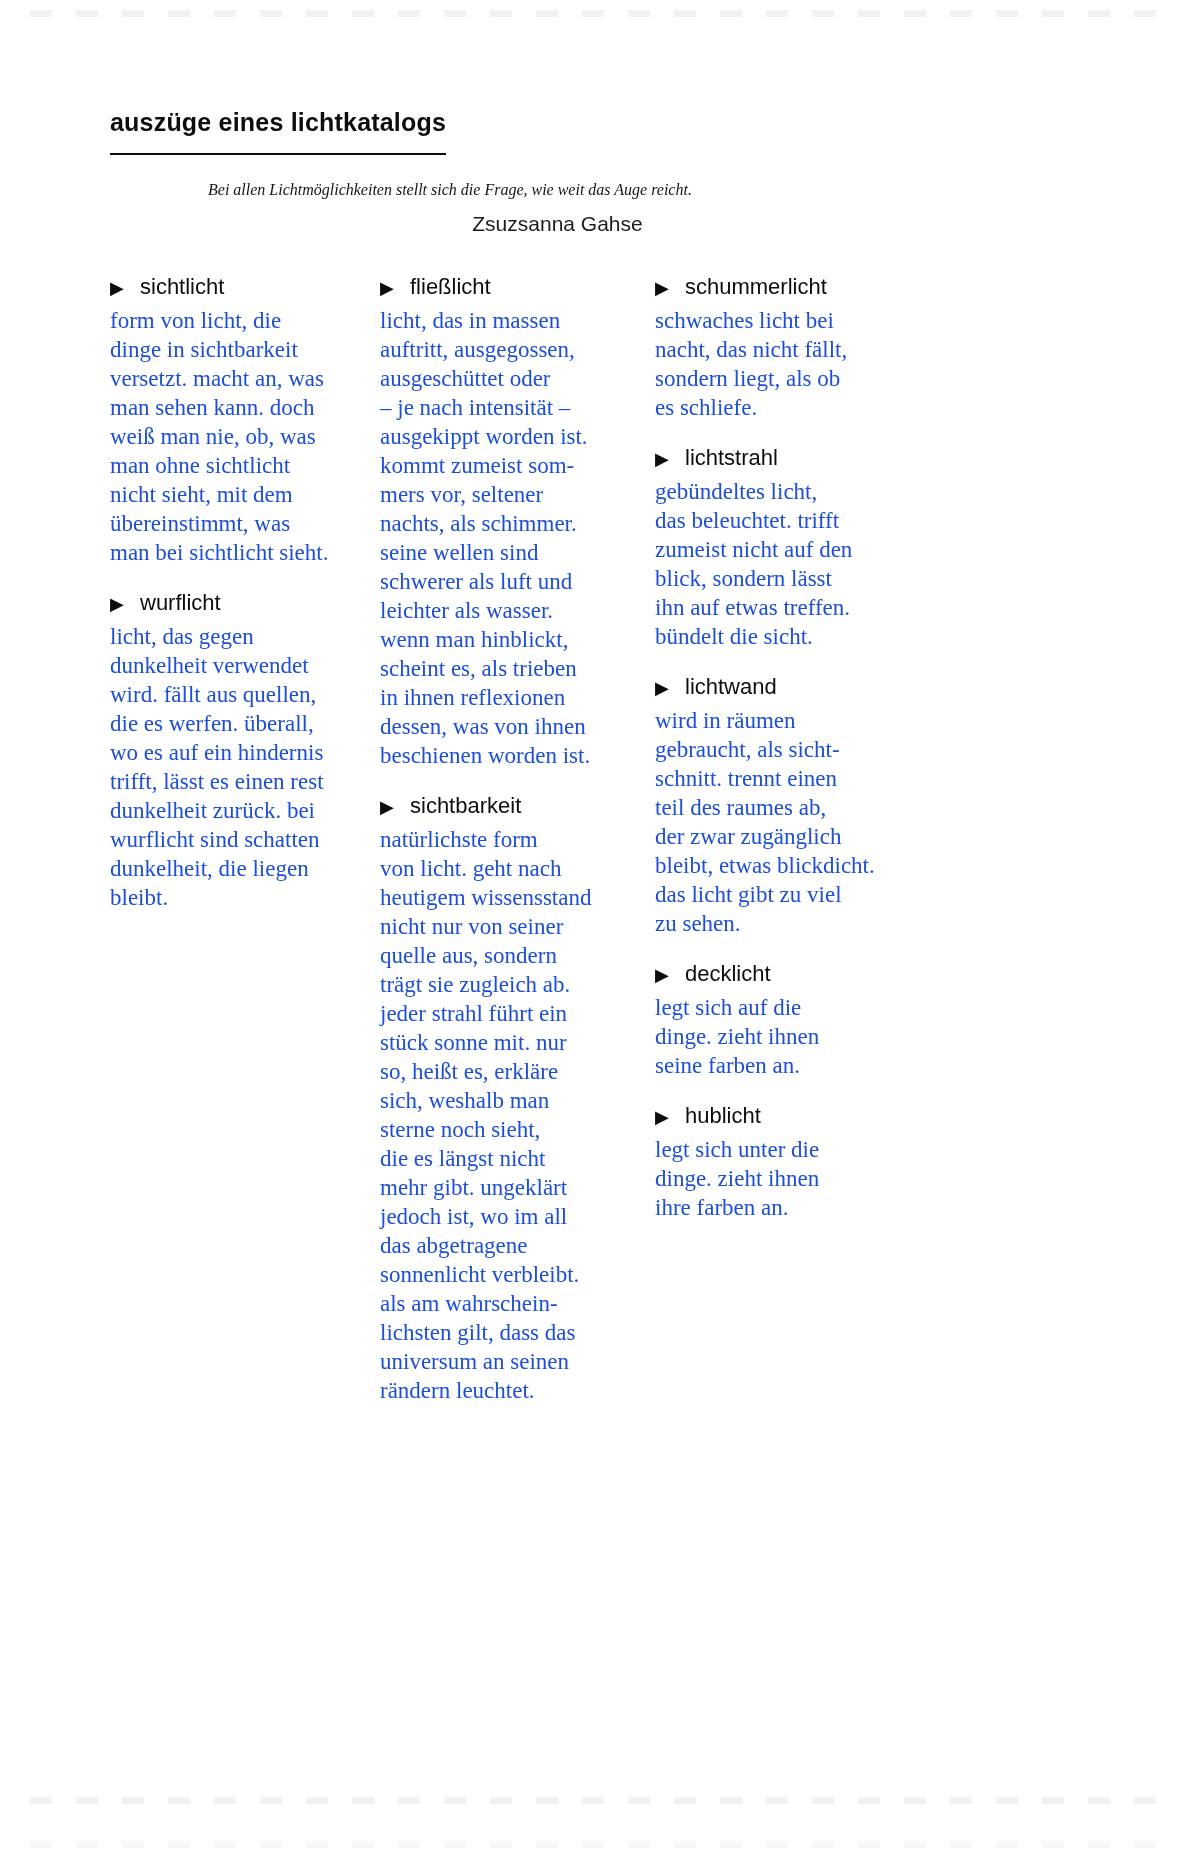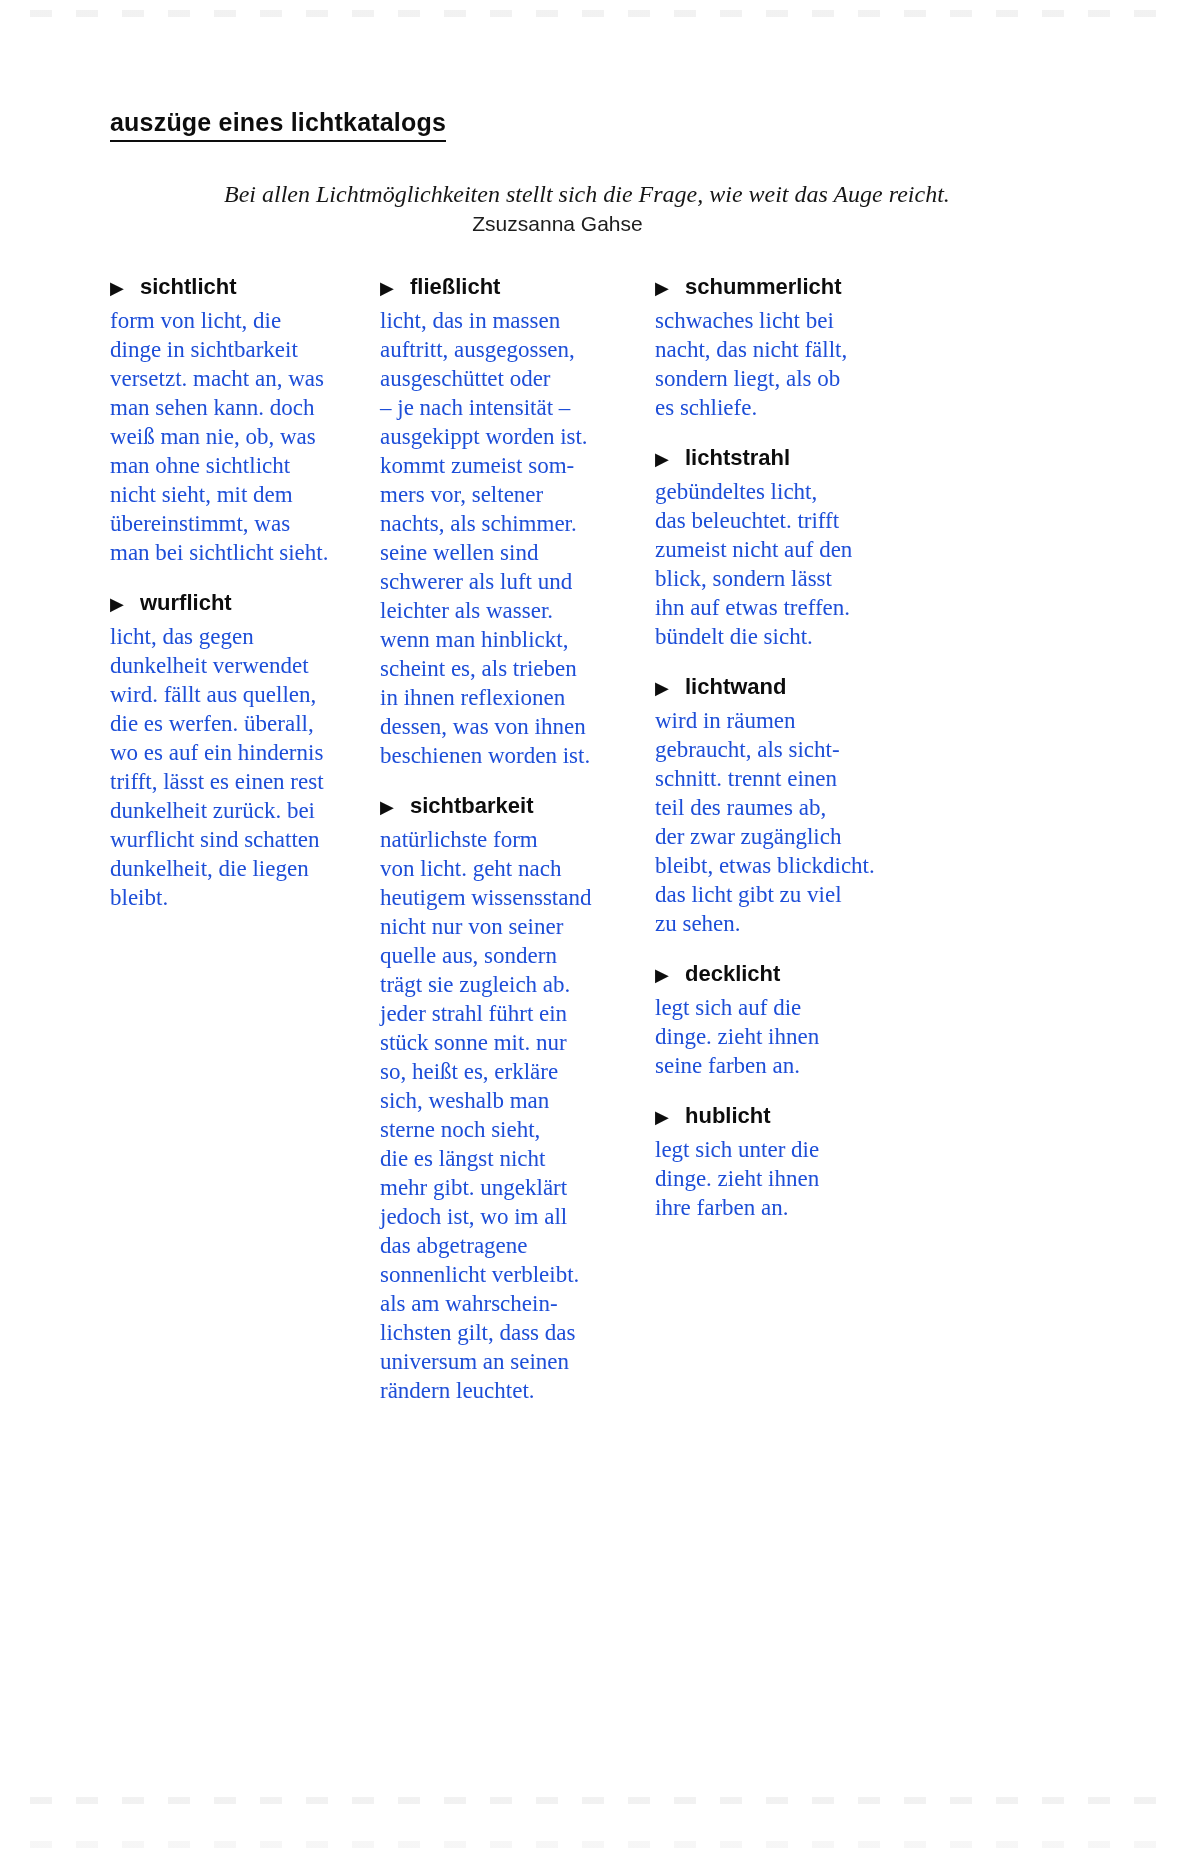--- a/index.html
+++ b/index.html
@@ -29,33 +29,32 @@
     position: absolute;
     left: 110px;
     top: 108px;
     margin: 0;
     display: inline-block;
     font-family: "Liberation Sans", "DejaVu Sans", sans-serif;
     font-size: 25px;
     font-weight: bold;
     color: #0d0d0d;
     border-bottom: 2px solid #0d0d0d;
-    padding-bottom: 3px;
+    padding-bottom: 16px;
     letter-spacing: 0.2px;
   }
   .quote {
     position: absolute;
     left: 208px;
     top: 181px;
     width: 720px;
     font-style: italic;
-    font-size: 24px;
+    font-size: 16px;
     color: #161616;
     white-space: nowrap;
-    margin-left: 16px;
   }
   .attribution {
     position: absolute;
     left: 210px;
     top: 212px;
     width: 695px;
     text-align: center;
     font-family: "Liberation Sans", "DejaVu Sans", sans-serif;
     font-size: 21px;
     color: #1d1d1d;
@@ -65,21 +64,21 @@
     top: 272px;
     width: 268px;
   }
   .col.c1 { left: 110px; }
   .col.c2 { left: 380px; }
   .col.c3 { left: 655px; }
   .entry + .entry { margin-top: 21px; }
   .term {
     font-family: "Liberation Sans", "DejaVu Sans", sans-serif;
     font-size: 22px;
-    font-weight: bold;
+    font-weight: normal;
     color: #0d0d0d;
     line-height: 29px;
     margin-bottom: 3px;
   }
   .bullet {
     display: inline-block;
     width: 30px;
     font-size: 18px;
     color: #0d0d0d;
   }

